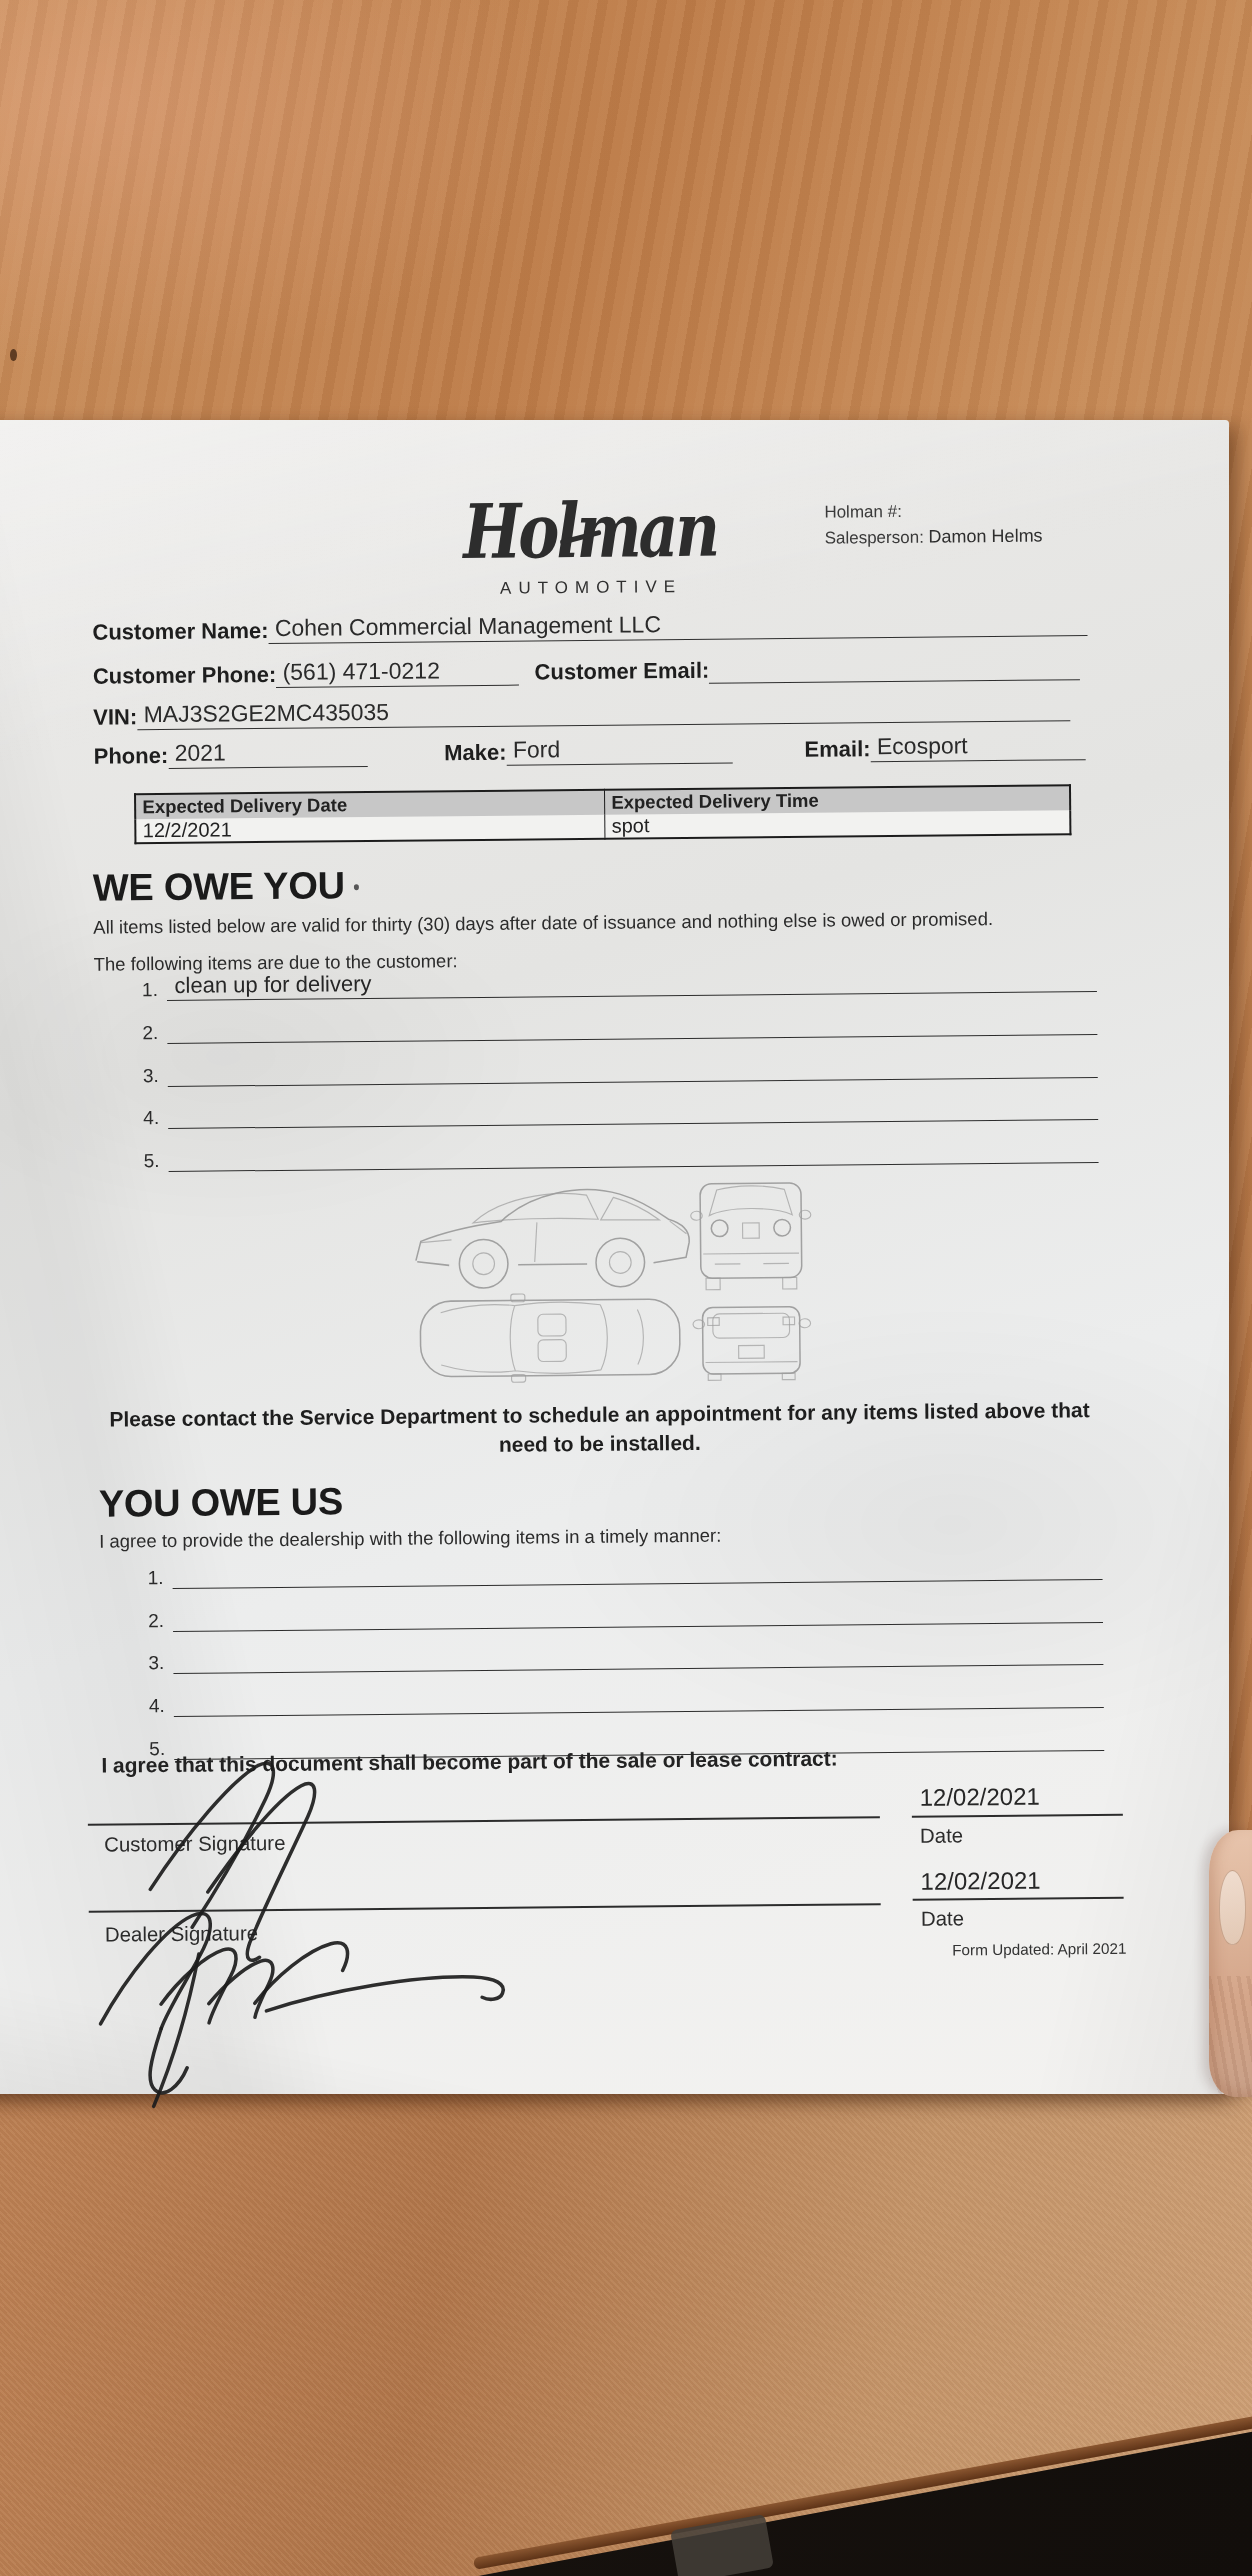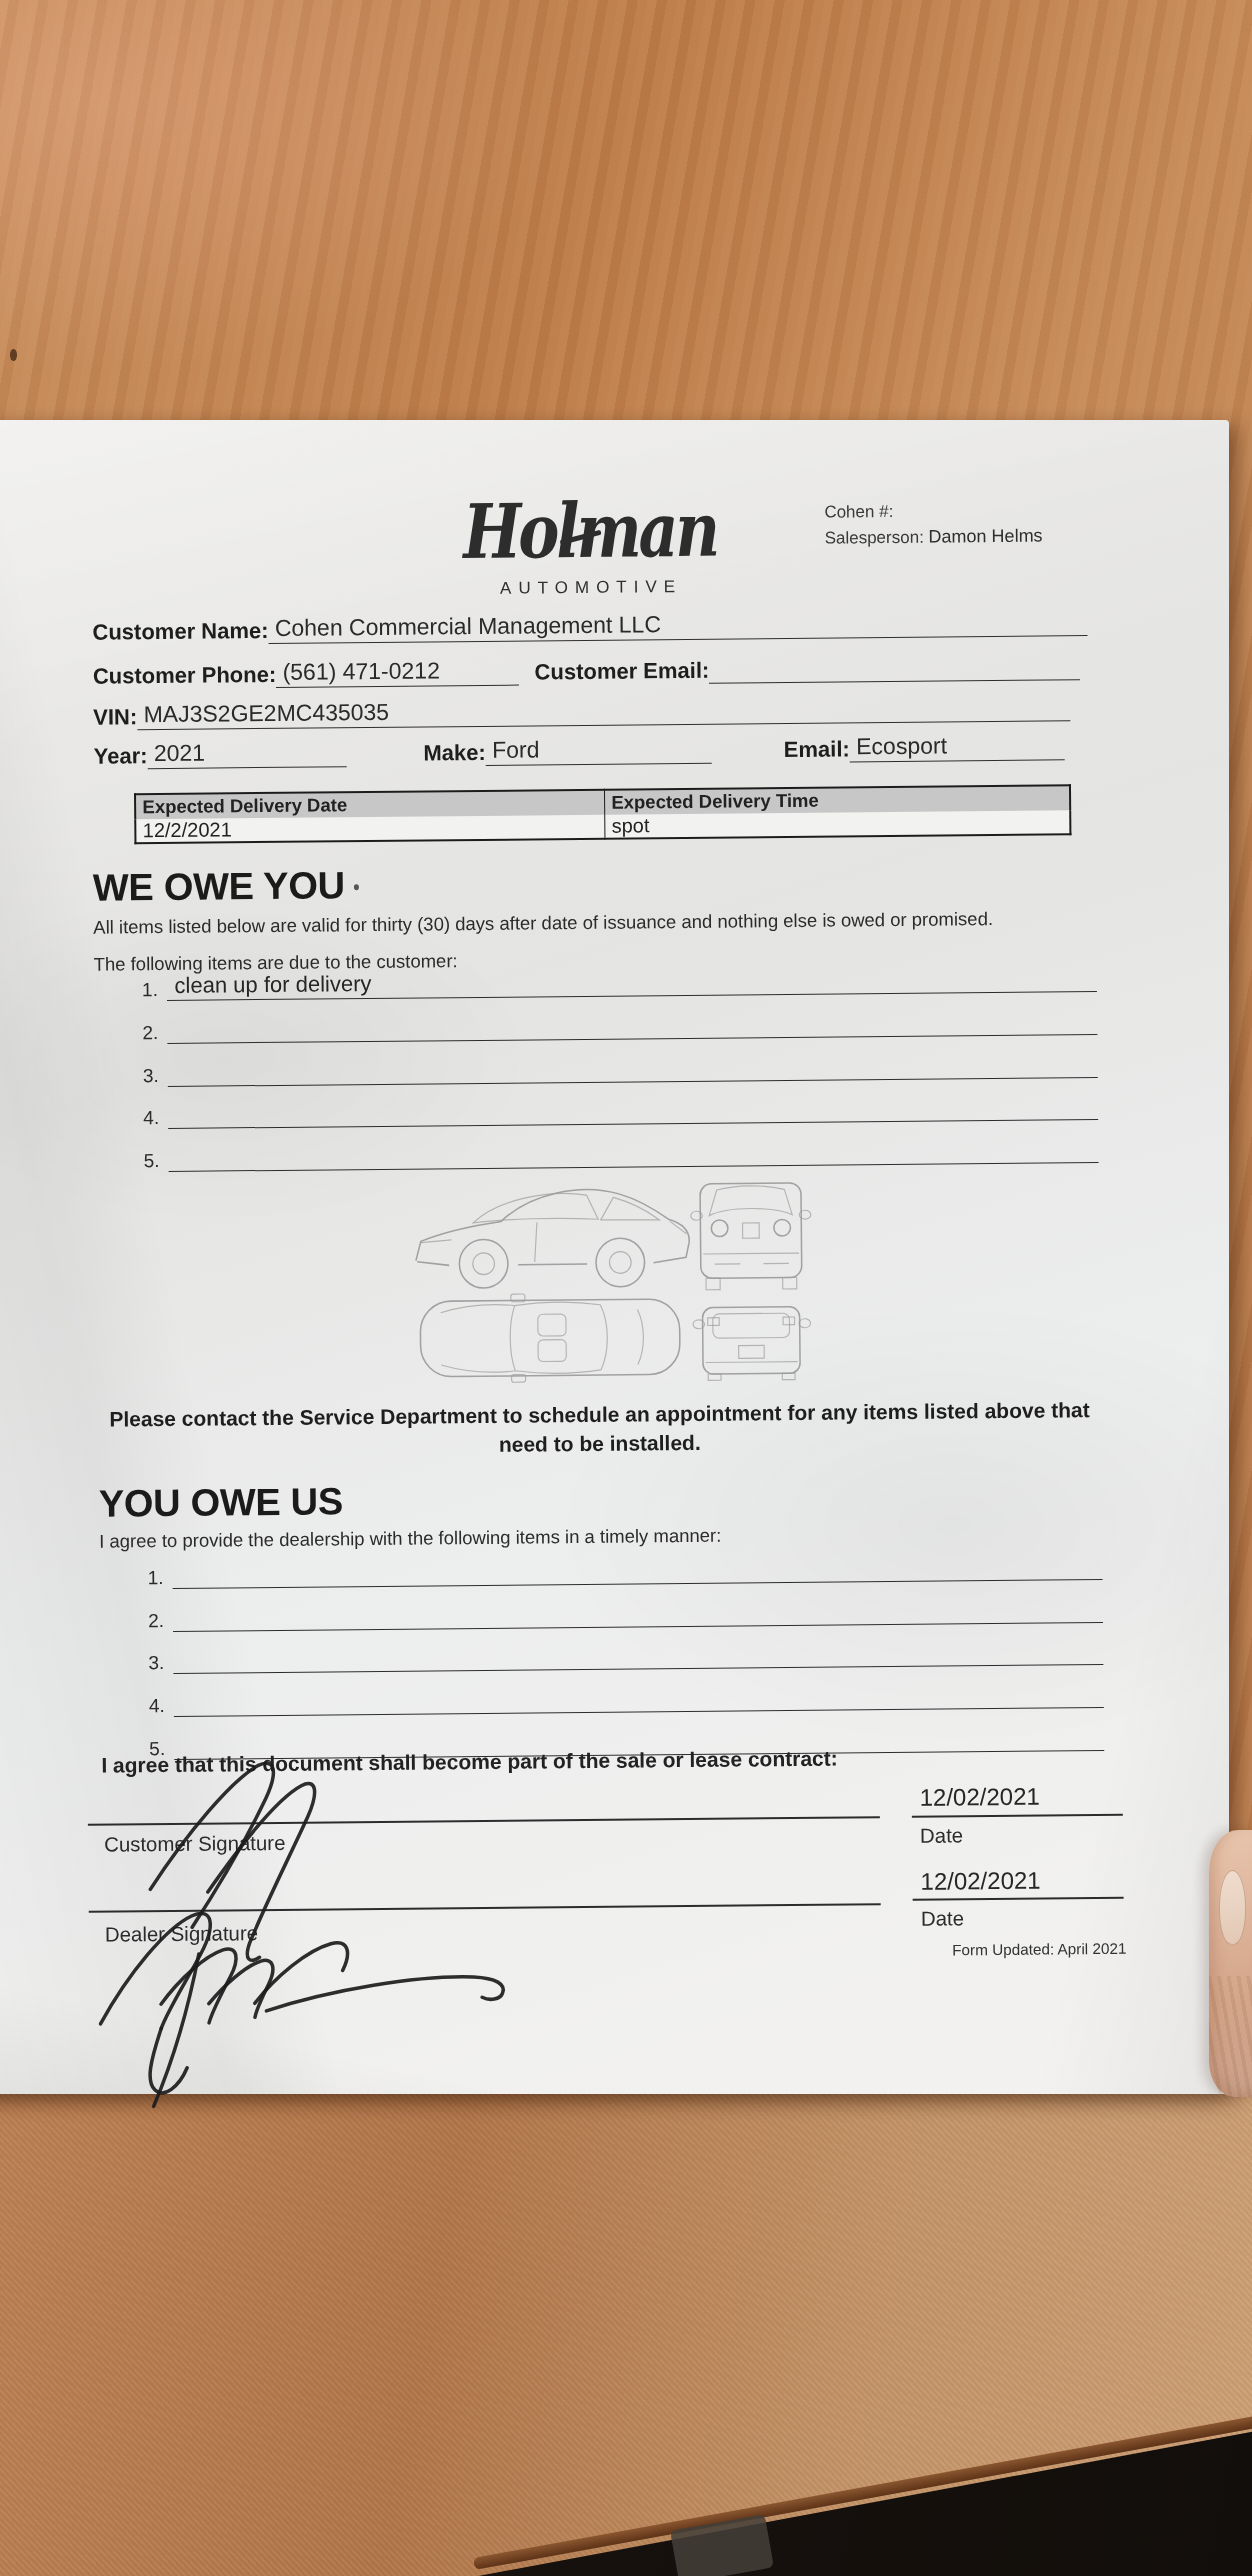--- a/index.html
+++ b/index.html
@@ -104,21 +104,21 @@
   <div class="paper">
     <div class="content">
 
       <div class="logo-wrap">
         <span class="logo-script">Holman</span>
         <div class="logo-cross"></div>
         <div class="logo-sub">AUTOMOTIVE</div>
       </div>
       <div class="abs" style="left:860px;top:89px;">
         <div class="stock-line">
-          <span>Cohen #:</span>
+          <span>Holman #:</span>
           <span></span>
         </div>
         <div class="stock-line" style="margin-top:5.1px;">
           <span>Salesperson:</span>
           <span style="font-size:18px;color:#2e2e2e;">Damon Helms</span>
         </div>
       </div>
 
       <div class="row" style="left:127px;top:194px;">
         <span class="lbl">Customer Name:</span>
@@ -128,21 +128,21 @@
         <span class="lbl">Customer Phone:</span>
         <span class="fill val" style="width:243px;">(561) 471-0212</span>
         <span class="lbl" style="margin-left:15.3px;">Customer Email:</span>
         <span class="fill val" style="width:371px;"></span>
       </div>
       <div class="row" style="left:127px;top:279px;">
         <span class="lbl">VIN:</span>
         <span class="fill val" style="width:933px;">MAJ3S2GE2MC435035</span>
       </div>
       <div class="row" style="left:127px;top:318px;">
-        <span class="lbl">Year:</span>
+        <span class="lbl">Phone:</span>
         <span class="fill val" style="width:199px;">2021</span>
         <span class="lbl" style="margin-left:77px;">Make:</span>
         <span class="fill val" style="width:226px;">Ford</span>
         <span class="lbl" style="margin-left:72px;">Email:</span>
         <span class="fill val" style="width:215px;">Ecosport</span>
       </div>
 
       <table class="dtable">
         <tbody>
             <tr class="hrow">

